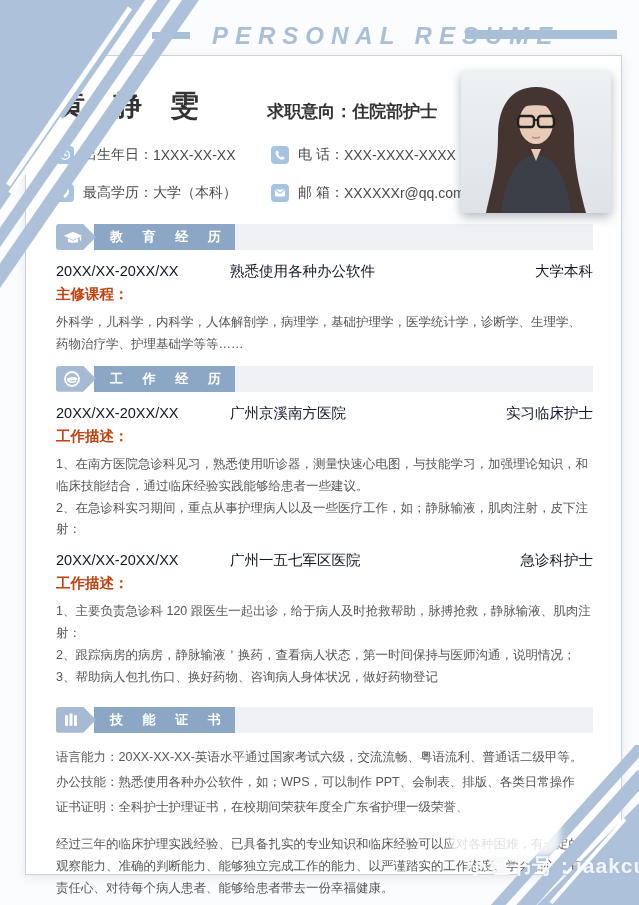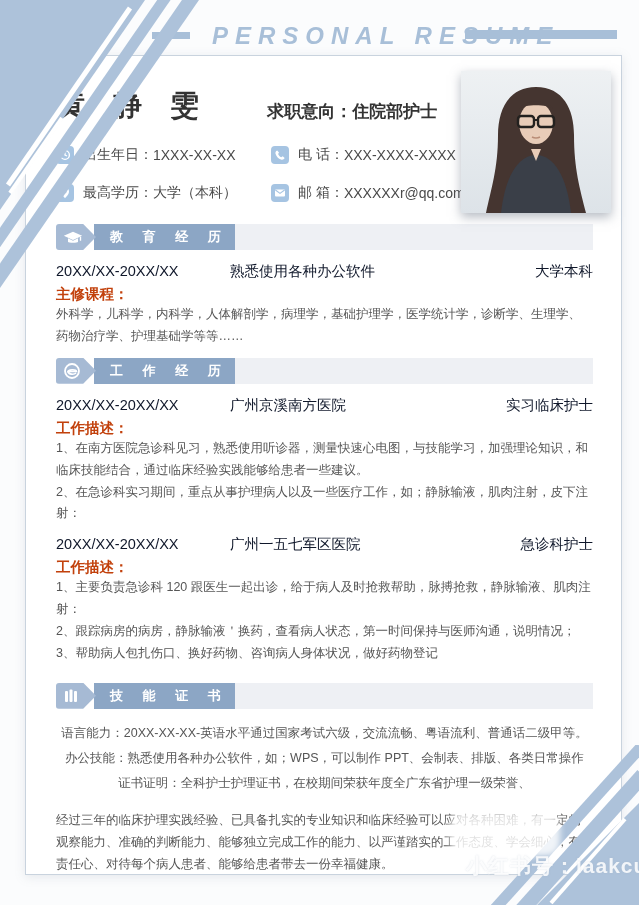--- a/index.html
+++ b/index.html
@@ -61,23 +61,23 @@
     font-size:13px;letter-spacing:8px;display:flex;align-items:center;
     padding:0 6px 0 16px;margin-left:-2px;white-space:nowrap;
   }
   .sec-bar{flex:1;height:26px;background:#eef0f4;}
   
   .row{display:flex;align-items:baseline;margin-top:12px;font-size:14.5px;font-weight:normal;color:#0f172a;}
   .row .period{width:150px;flex:0 0 150px;white-space:nowrap;}
   .row .mid{flex:1;padding-left:24px;white-space:nowrap;}
   .row .right{white-space:nowrap;}
   .sub-label{margin-top:4px;font-size:14.5px;font-weight:bold;color:#c2410c;}
-  .body-text{font-size:12.5px;color:#565656;line-height:1.75;}
+  .body-text{margin-top:8px;font-size:12.5px;color:#565656;line-height:1.75;}
   .body-text p{margin:0;}
-  .skill-line{font-size:12.5px;color:#565656;line-height:2.0;margin:0;text-align:center;}
+  .skill-line{font-size:12.5px;color:#565656;line-height:2.0;margin:0;}
   .mt-edu{margin-top:22px;}
   .mt-work{margin-top:10px;}
   .mt-entry2{margin-top:10px;}
   .mt-skill{margin-top:18px;}
   .mt-skill-body{margin-top:12px;}
   .mt-eval{margin-top:10px;}
   
   .stamp-blur{
     position:absolute;left:450px;top:812px;width:110px;height:44px;
     background:rgba(255,255,255,0.82);border-radius:14px;filter:blur(3px);z-index:4;

